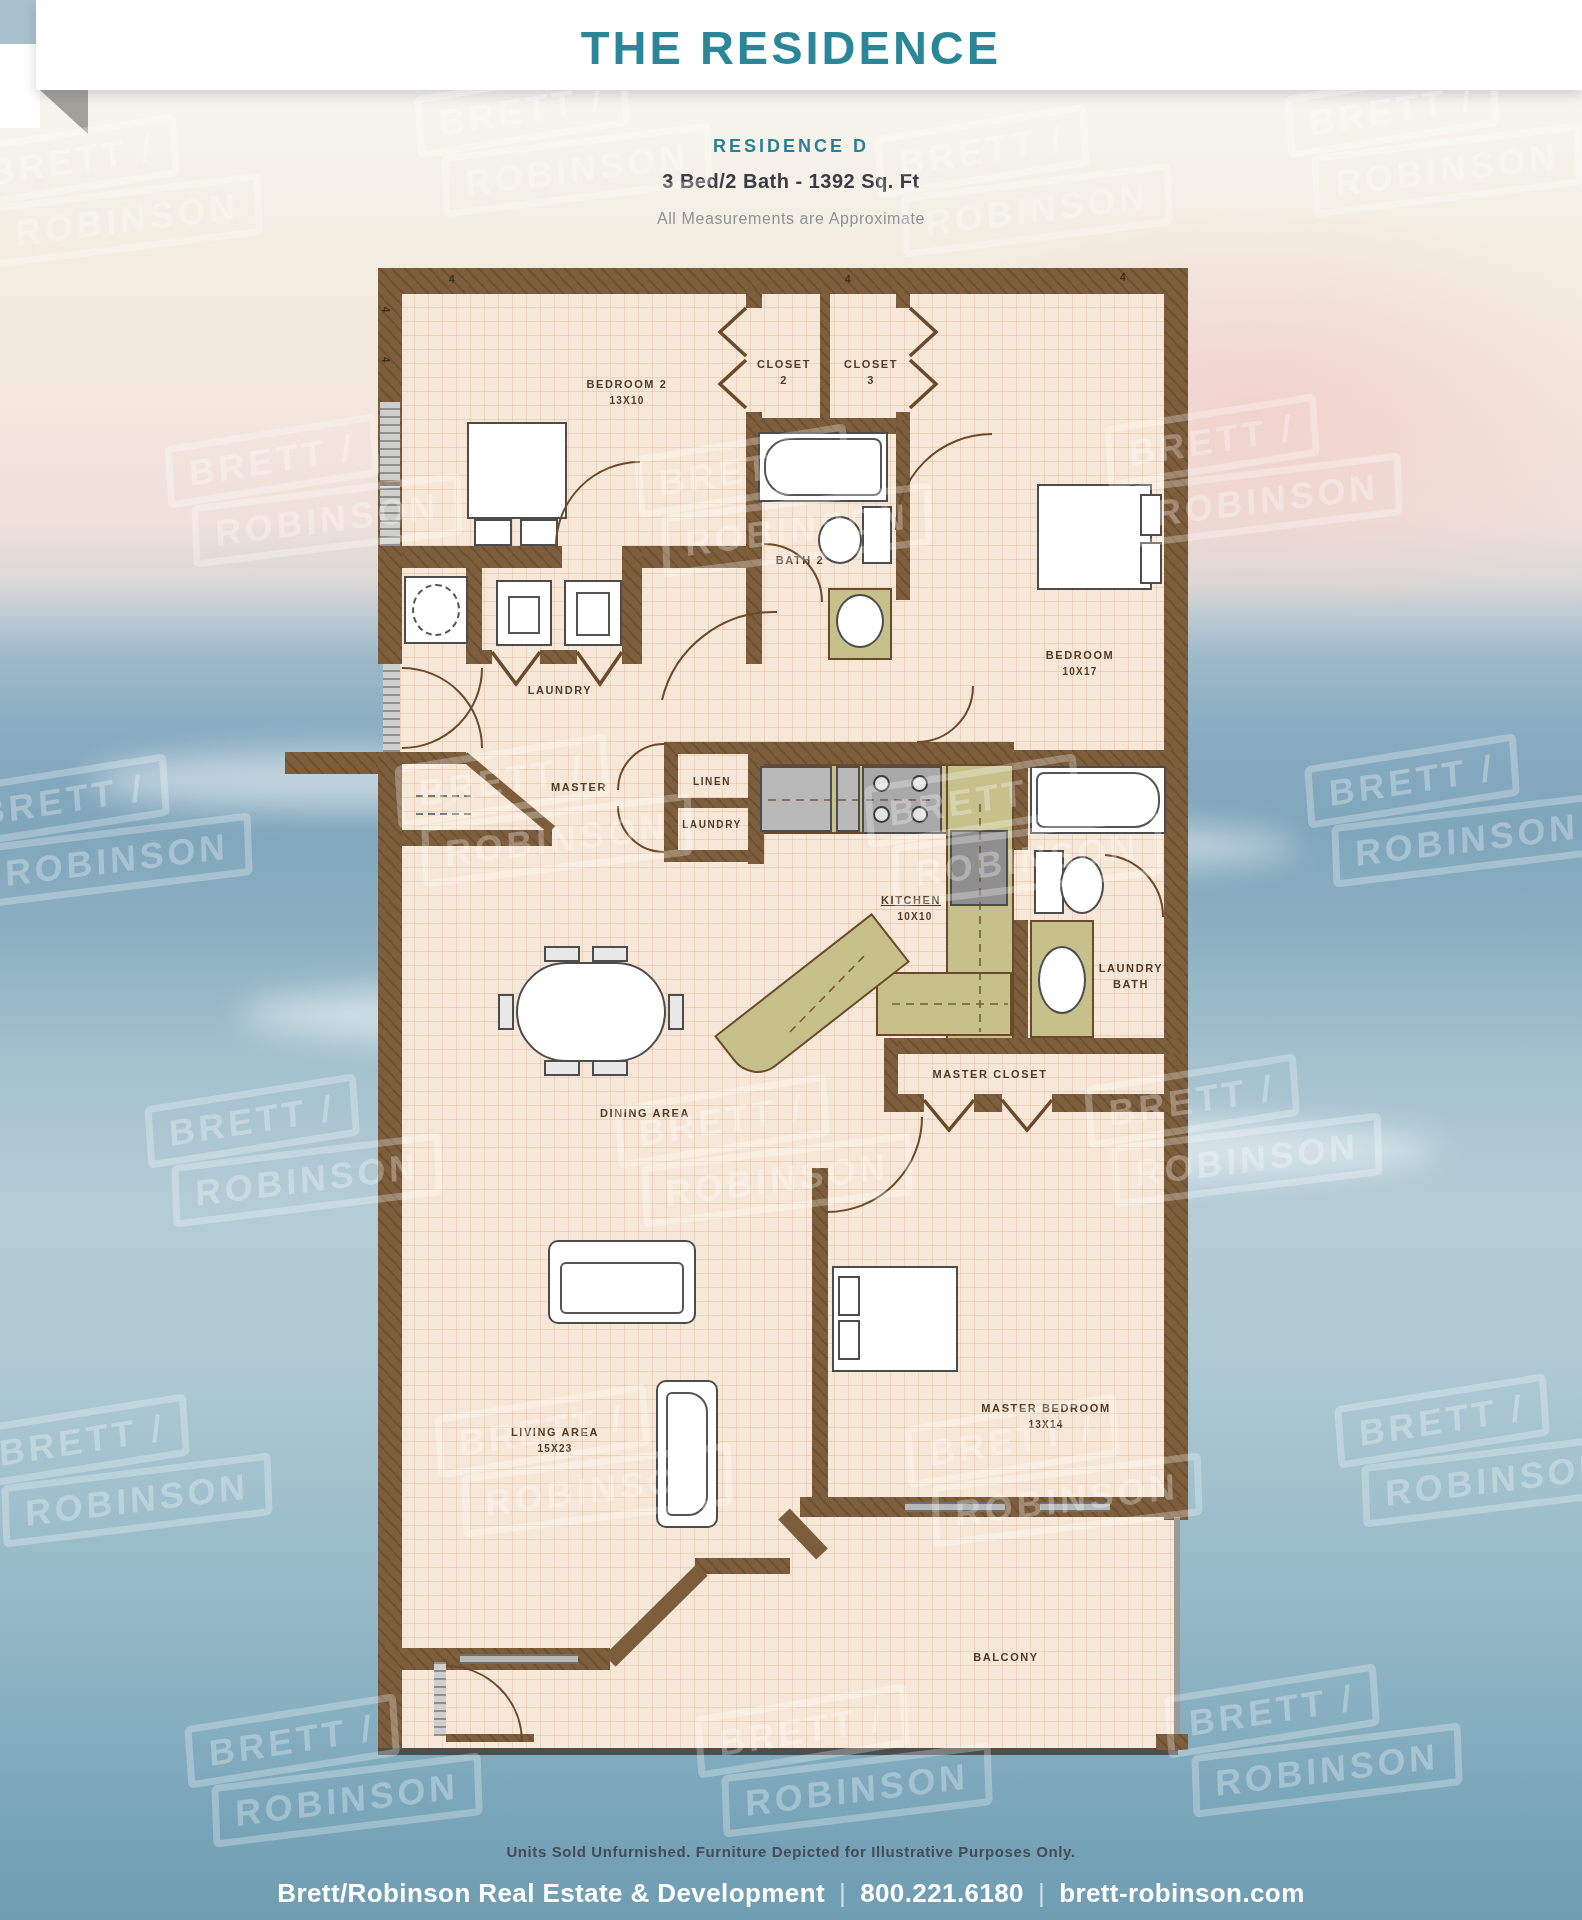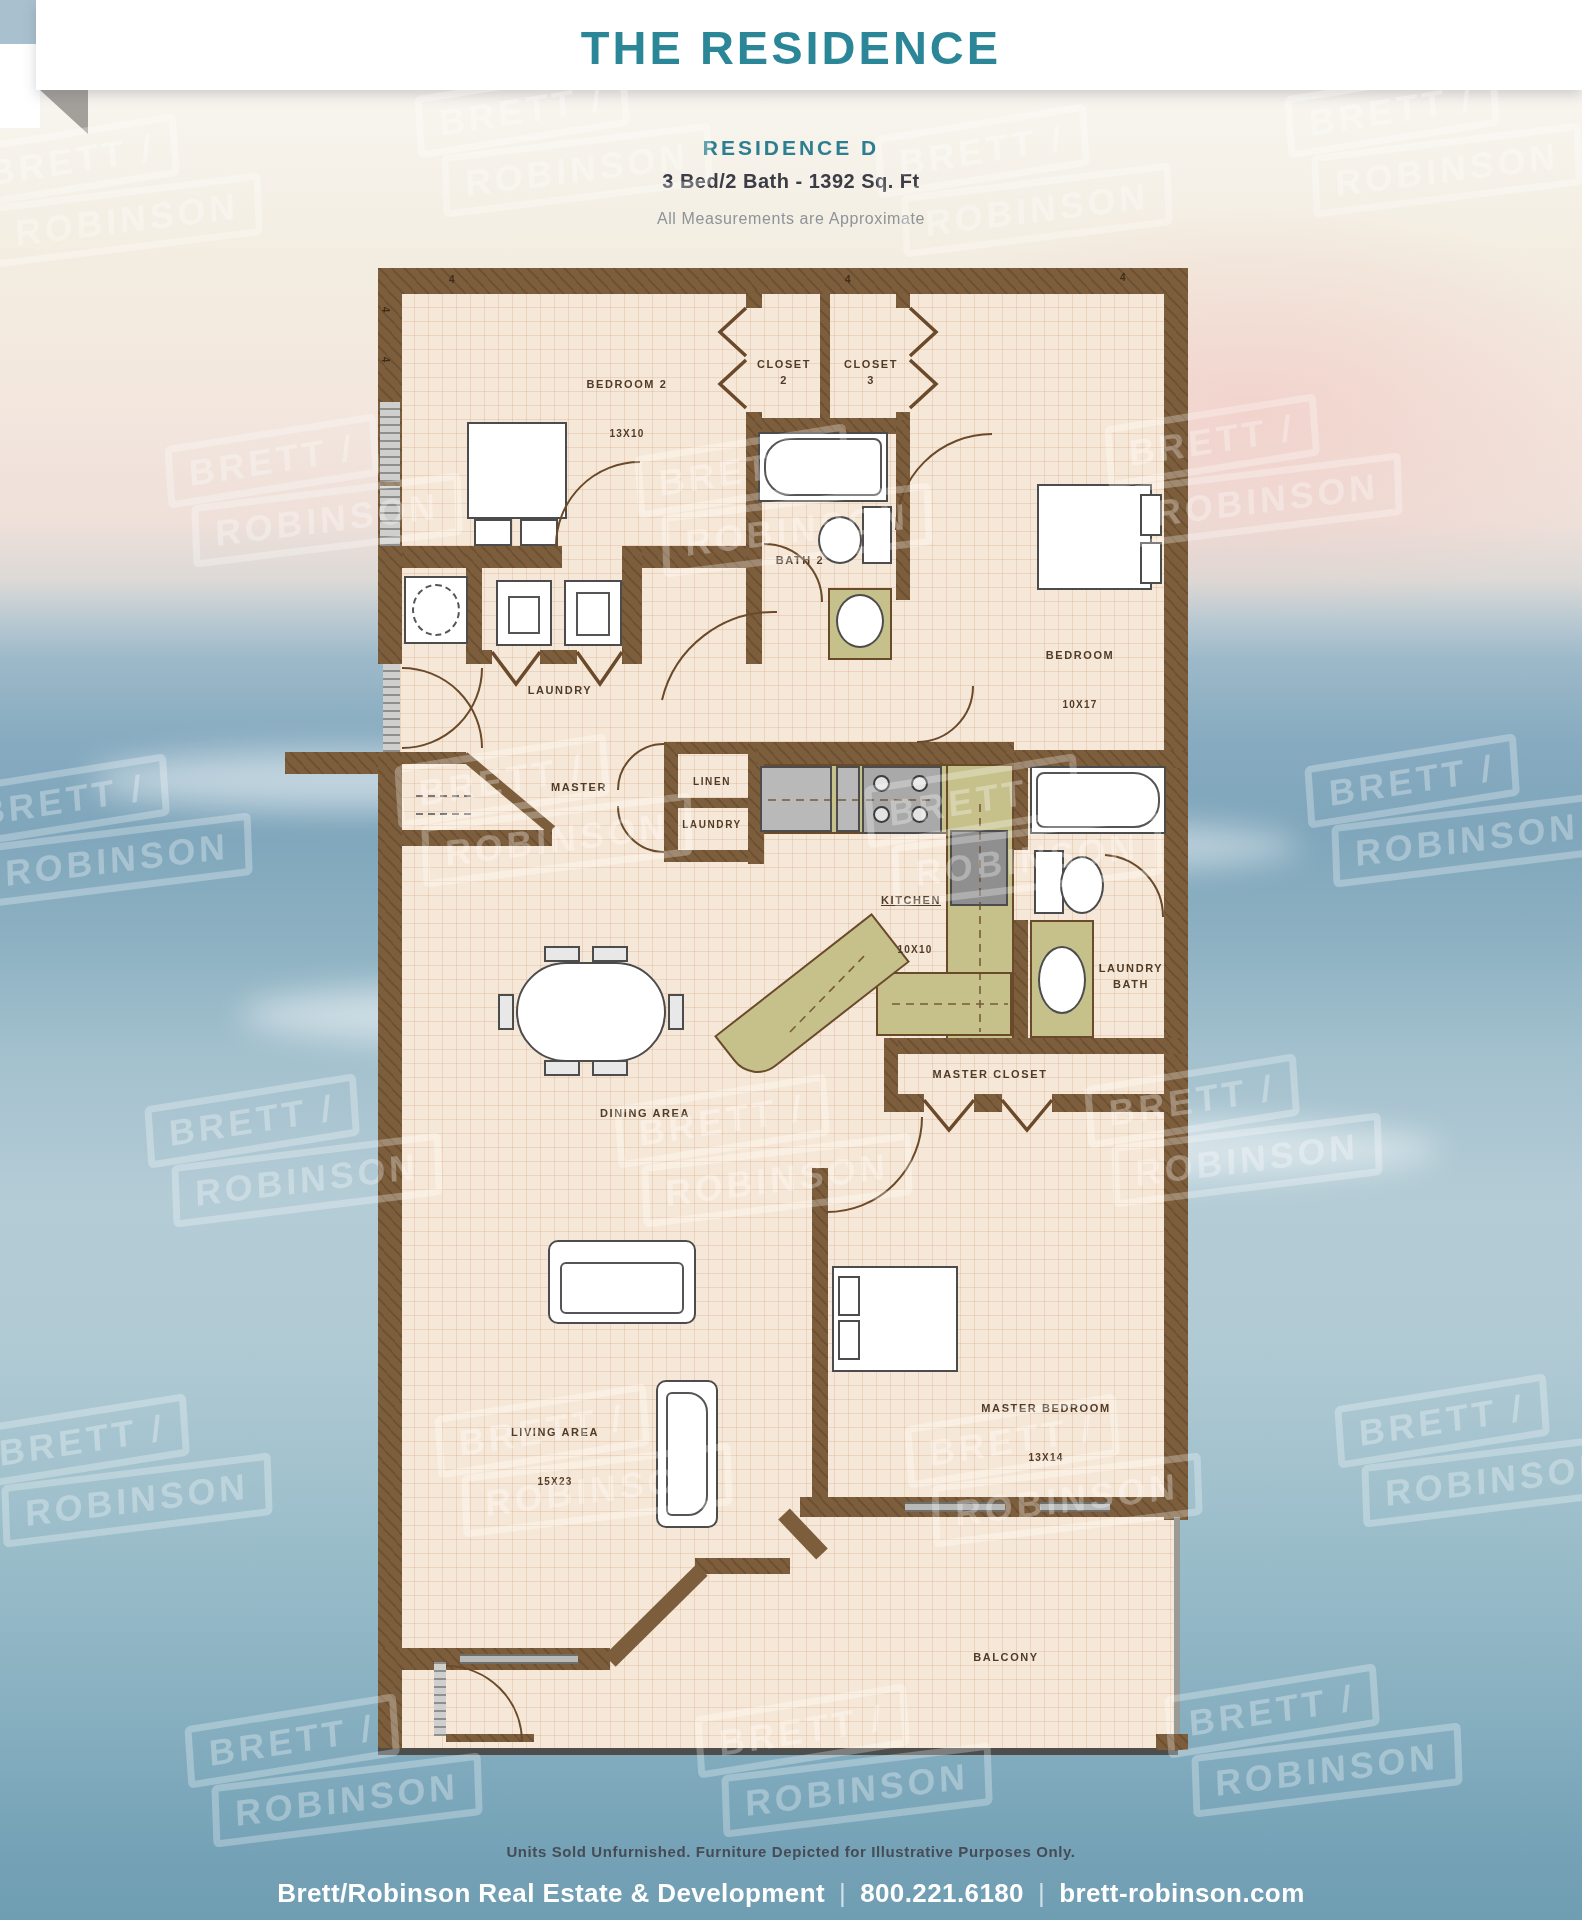--- a/index.html
+++ b/index.html
@@ -16,21 +16,21 @@
   
   .banner{position:absolute;left:36px;top:0;width:1546px;height:90px;background:#ffffff;
     box-shadow:0 5px 12px rgba(100,105,120,.28);}
   .banner-tail{position:absolute;left:0;top:0;width:40px;height:128px;background:#ffffff;}
   .banner-fold{position:absolute;left:40px;top:90px;width:48px;height:44px;background:#a39f9a;
     clip-path:polygon(0 0,100% 0,100% 100%);}
   .corner-sq{position:absolute;left:0;top:0;width:36px;height:44px;background:#a9c0ce;}
   .title{position:absolute;left:0;top:20px;width:100%;text-align:center;color:#2b8798;
     font-size:47px;font-weight:bold;letter-spacing:3px;}
   .sub1{position:absolute;left:0;top:136px;width:100%;text-align:center;color:#2b7f91;
-    font-size:21px;font-weight:bold;letter-spacing:3px;}
+    font-size:18px;font-weight:bold;letter-spacing:3px;}
   .sub2{position:absolute;left:0;top:170px;width:100%;text-align:center;color:#3b3c46;
     font-size:20px;font-weight:bold;letter-spacing:.5px;}
   .sub3{position:absolute;left:0;top:210px;width:100%;text-align:center;color:#8e9397;
     font-size:16px;letter-spacing:.6px;}
   
   .floor{position:absolute;background-color:#f6e8d8;z-index:1;
     background-image:repeating-linear-gradient(0deg,rgba(205,150,112,.25) 0 1px,transparent 1px 14px),
                      repeating-linear-gradient(90deg,rgba(205,150,112,.25) 0 1px,transparent 1px 14px);}
   .wall{position:absolute;background-color:#7d5e3c;z-index:3;
     background-image:repeating-linear-gradient(47deg,rgba(55,35,15,.22) 0 2px,transparent 2px 9px);}
@@ -40,21 +40,21 @@
   .rail{position:absolute;background:#9a9a97;z-index:3;}
   .rail-b{position:absolute;background:#4d4d4b;z-index:3;}
   .fx{position:absolute;background:#ffffff;border:2px solid #4c4c4c;box-sizing:border-box;z-index:4;}
   .olv{position:absolute;background:#c6c08b;border:2px solid #6b4a2b;box-sizing:border-box;z-index:2;}
   .inner{position:absolute;border:2px solid #555;box-sizing:border-box;background:transparent;}
   .round{border-radius:50%;}
   .burner{position:absolute;width:17px;height:17px;border-radius:50%;border:2.5px solid #3c3c3c;background:#e3e3e3;box-sizing:border-box;z-index:5;}
   .svglayer{position:absolute;left:0;top:0;z-index:6;pointer-events:none;}
   .rl{position:absolute;z-index:7;transform:translate(-50%,-50%);color:#4f3b28;font-size:11px;
     font-weight:bold;letter-spacing:1.6px;white-space:nowrap;text-align:center;}
-  .rl.dim{font-size:10px;letter-spacing:1.2px;margin-top:33px;}
+  .rl.dim{font-size:10px;letter-spacing:1.2px;}
   .dimmark{position:absolute;z-index:7;color:#3f2d18;font-size:10px;font-weight:bold;}
   
   #wm-layer{position:absolute;left:0;top:0;width:100%;height:100%;z-index:9;pointer-events:none;opacity:.5;}
   .wm{position:absolute;transform:rotate(-9deg);display:none;}
   .wm-box{border:7px solid rgba(255,255,255,.55);color:rgba(255,255,255,.6);font-weight:bold;
     font-size:36px;letter-spacing:4px;padding:3px 16px;border-radius:6px;width:max-content;
     transform:skewX(-5deg);margin:5px 0;}
   .wm-b2{transform:skewX(-5deg) translateX(16px) rotate(2deg);}
   
   .foot1{position:absolute;left:0;top:1843px;width:100%;text-align:center;color:#454c55;

